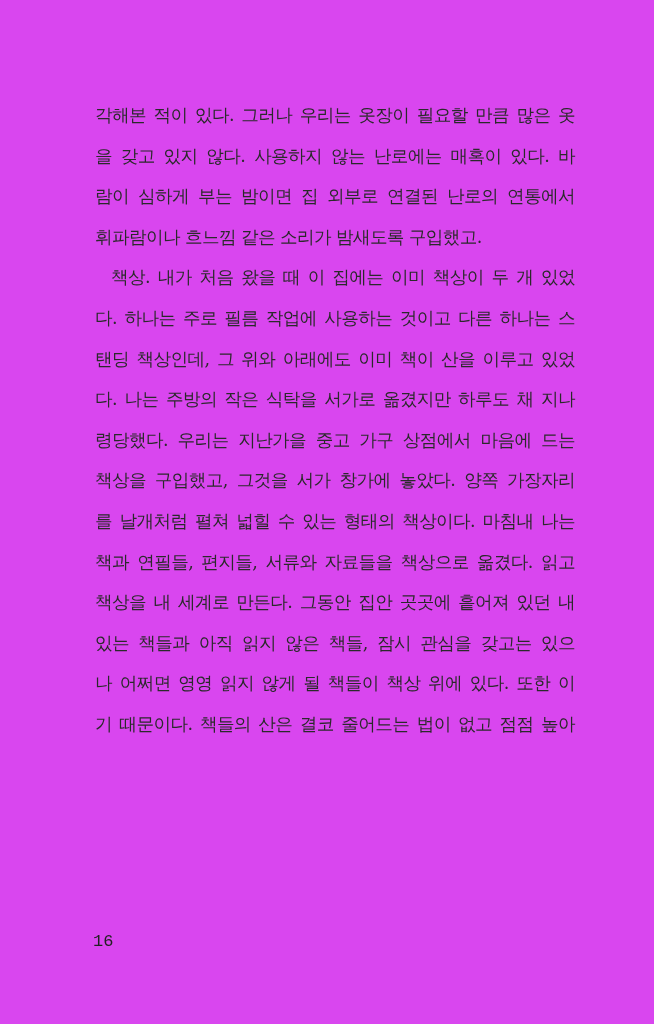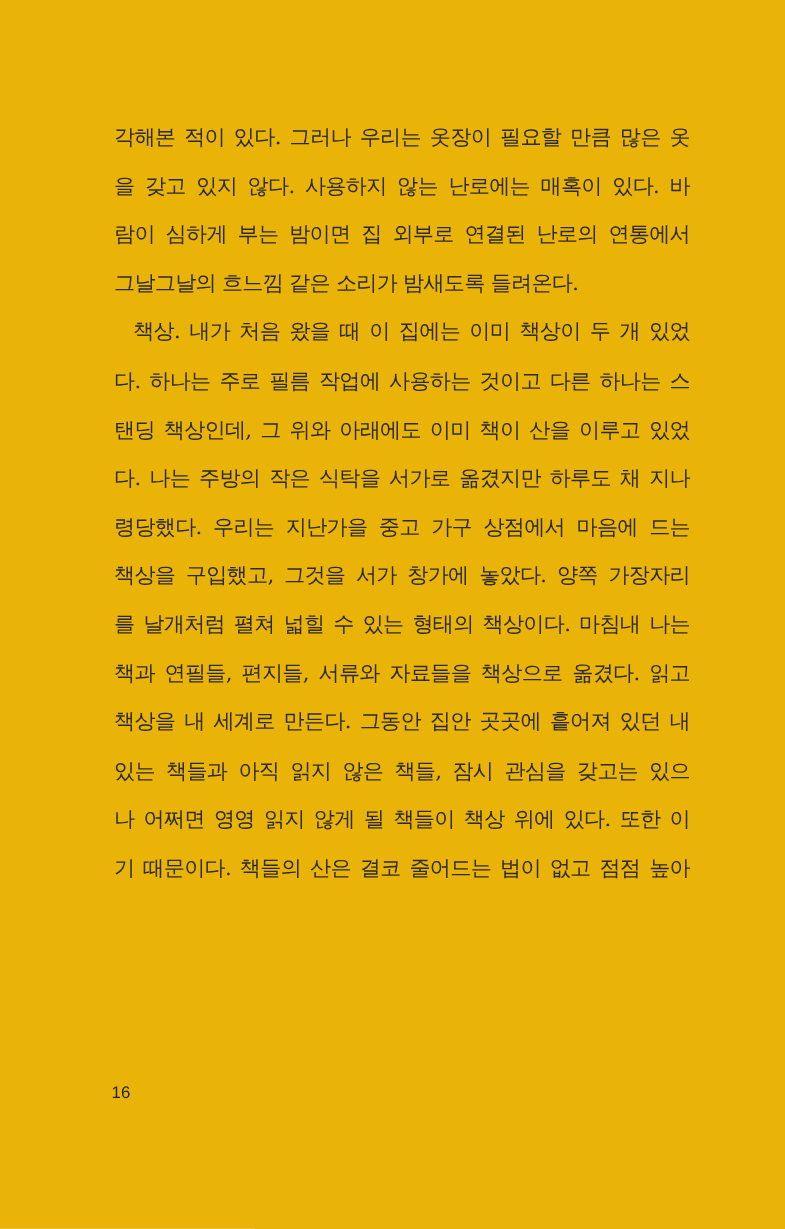--- a/index.html
+++ b/index.html
@@ -12,21 +12,21 @@
       height: 1024px;
       position: relative;
       overflow: hidden;
       font-family: "DejaVu Serif", "Liberation Serif", serif;
       color: #2a2a2a;
     }
     .page {
       position: absolute;
       left: 0; top: 0;
       width: 654px; height: 1024px;
-      background: #eab308;
+      background: #d946ef;
     }
     .text-block {
       position: absolute;
       left: 95px;
       top: 95px;
       width: 480px;
     }
     .line {
       display: block;
       height: 40.6px;
@@ -39,36 +39,36 @@
     }
     .line.last-in-para {
       text-align-last: left;
     }
     .line.indent {
       padding-left: 16px;
     }
     .page-number {
       position: absolute;
       left: 93px;
-      top: 902px;
-      font-family: Liberation Sans, sans-serif;
-      font-size: 14px;
+      top: 932px;
+      font-family: Liberation Mono, monospace;
+      font-size: 17px;
       color: #222222;
     }
   </style>
 </head>
 <body>
 
 <div class="page">
   <div class="text-block">
 
     <span class="line">각해본 적이 있다. 그러나 우리는 옷장이 필요할 만큼 많은 옷</span>
     <span class="line">을 갖고 있지 않다. 사용하지 않는 난로에는 매혹이 있다. 바</span>
     <span class="line">람이 심하게 부는 밤이면 집 외부로 연결된 난로의 연통에서</span>
-    <span class="line last-in-para">그날그날의 흐느낌 같은 소리가 밤새도록 들려온다.</span>
+    <span class="line last-in-para">휘파람이나 흐느낌 같은 소리가 밤새도록 구입했고.</span>
 
     <span class="line indent">책상. 내가 처음 왔을 때 이 집에는 이미 책상이 두 개 있었</span>
     <span class="line">다. 하나는 주로 필름 작업에 사용하는 것이고 다른 하나는 스</span>
     <span class="line">탠딩 책상인데, 그 위와 아래에도 이미 책이 산을 이루고 있었</span>
     <span class="line">다. 나는 주방의 작은 식탁을 서가로 옮겼지만 하루도 채 지나</span>
     <span class="line">령당했다. 우리는 지난가을 중고 가구 상점에서 마음에 드는</span>
     <span class="line">책상을 구입했고, 그것을 서가 창가에 놓았다. 양쪽 가장자리</span>
     <span class="line">를 날개처럼 펼쳐 넓힐 수 있는 형태의 책상이다. 마침내 나는</span>
     <span class="line">책과 연필들, 편지들, 서류와 자료들을 책상으로 옮겼다. 읽고</span>
     <span class="line">책상을 내 세계로 만든다. 그동안 집안 곳곳에 흩어져 있던 내</span>

